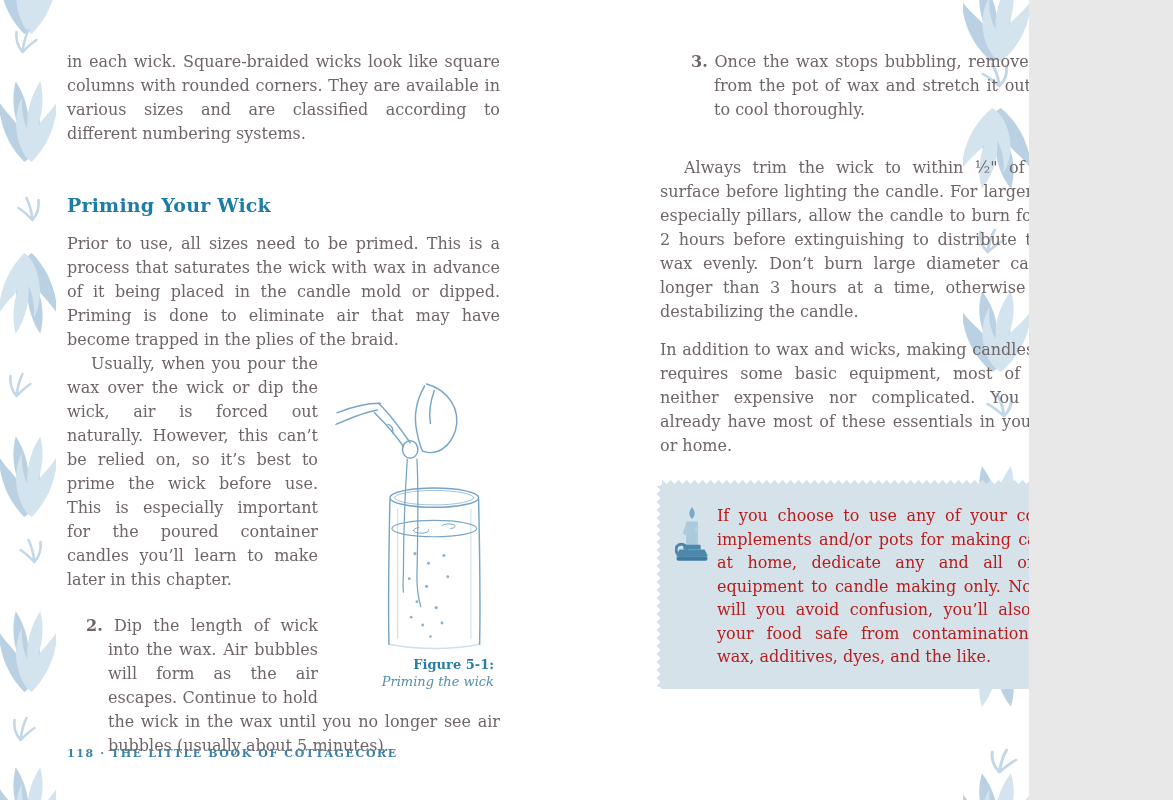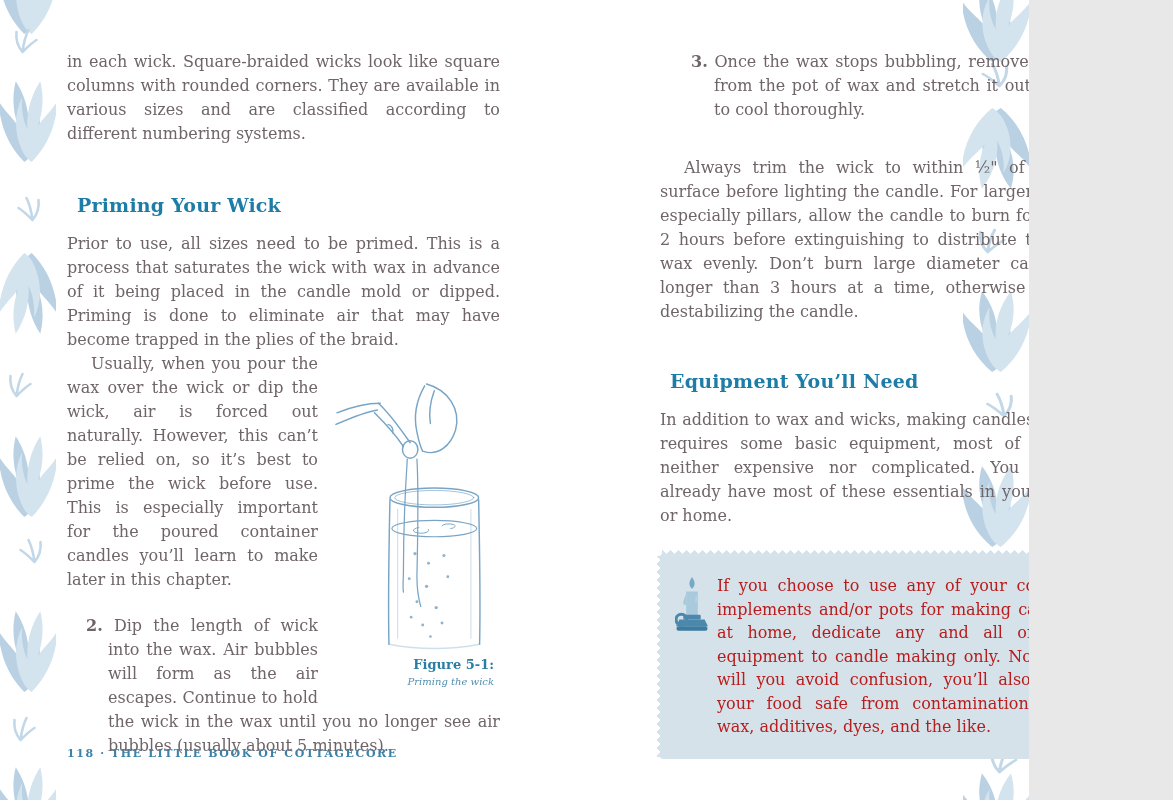--- a/index.html
+++ b/index.html
@@ -13,40 +13,40 @@
   .deco-right { right:0; width:66px; }
   .deco svg { display:block; }
 
   
   .col { position:absolute; top:50px; color:#6f6569; font-size:16px; line-height:24px; }
   .col-left  { left:67px;  width:433px; }
   .col-right { left:660px; width:446px; }
   p { margin:0; text-align:justify; }
   .ti { text-indent:24px; }
   h2 {
-    margin:10px; font-size:19px; line-height:26px; font-weight:bold;
+    margin:0; font-size:19px; line-height:26px; font-weight:bold;
     color:#1e7da7; letter-spacing:.2px; text-align:left;
   }
   .mt-head-l { margin-top:46px; }
   .mt-head-r { margin-top:44px; }
   .mt-para   { margin-top:14px; }
   .mt-para-r { margin-top:34px; }
 
   
   .steps { margin-top:22px; }
   .step  { padding-left:41px; text-indent:-22px; }
   .step-r{ padding-left:54px; text-indent:-23px; }
   .step-num { font-weight:bold; }
 
   
   .figure { float:right; width:170px; margin:30px 0 8px 12px; }
   .figure svg { display:block; }
   .fig-caption { margin-top:6px; text-align:right; padding-right:6px; line-height:17px; }
   .fig-label   { font-weight:bold; font-size:13px; color:#2a7da4; }
-  .fig-sub     { font-style:italic; font-size:10px; color:#528fb0; }
+  .fig-sub     { font-style:italic; font-size:13px; color:#528fb0; }
 
   
   .tipbox { position:relative; margin-top:26px; background:#d5e2e9; border-radius:3px; }
   .zz { position:absolute; background-size:8px 8px; }
   .zz-t { left:2px; right:2px; top:-4px; height:4px;
     background-image:linear-gradient(45deg,#d5e2e9 50%,transparent 50%),linear-gradient(-45deg,#d5e2e9 50%,transparent 50%);
     background-position:0 0; }
   .zz-l { top:2px; bottom:2px; left:-4px; width:4px;
     background-image:linear-gradient(-135deg,#d5e2e9 50%,transparent 50%),linear-gradient(-45deg,#d5e2e9 50%,transparent 50%);
     background-position:0 0; }
@@ -188,21 +188,20 @@
     </div>
   </div>
 
   <div class="col col-right">
     <div>
       <p class="step-r"><span class="step-num">3.</span> <span>Once the wax stops bubbling, remove the wick from the pot of wax and stretch it out. Allow it to cool thoroughly.</span></p>
     </div>
 
     <p class="ti mt-para-r">Always trim the wick to within ½" of the wax surface before lighting the candle. For larger candles, especially pillars, allow the candle to burn for at least 2 hours before extinguishing to distribute the liquid wax evenly. Don’t burn large diameter candles for longer than 3 hours at a time, otherwise you risk destabilizing the candle.</p>
 
-    <h2 class="mt-head-r">Equipment You’ll Need</h2>
 
     <p class="mt-para">In addition to wax and wicks, making candles at home requires some basic equipment, most of which is neither expensive nor complicated. You probably already have most of these essentials in your kitchen or home.</p>
 
     <div class="tipbox">
       <div class="zz zz-t"></div>
 
       <div class="zz zz-l"></div>
       <div class="zz zz-r"></div>
       <div class="tip-inner">
         <svg class="tip-icon" width="34" height="60" viewBox="0 0 34 62">

